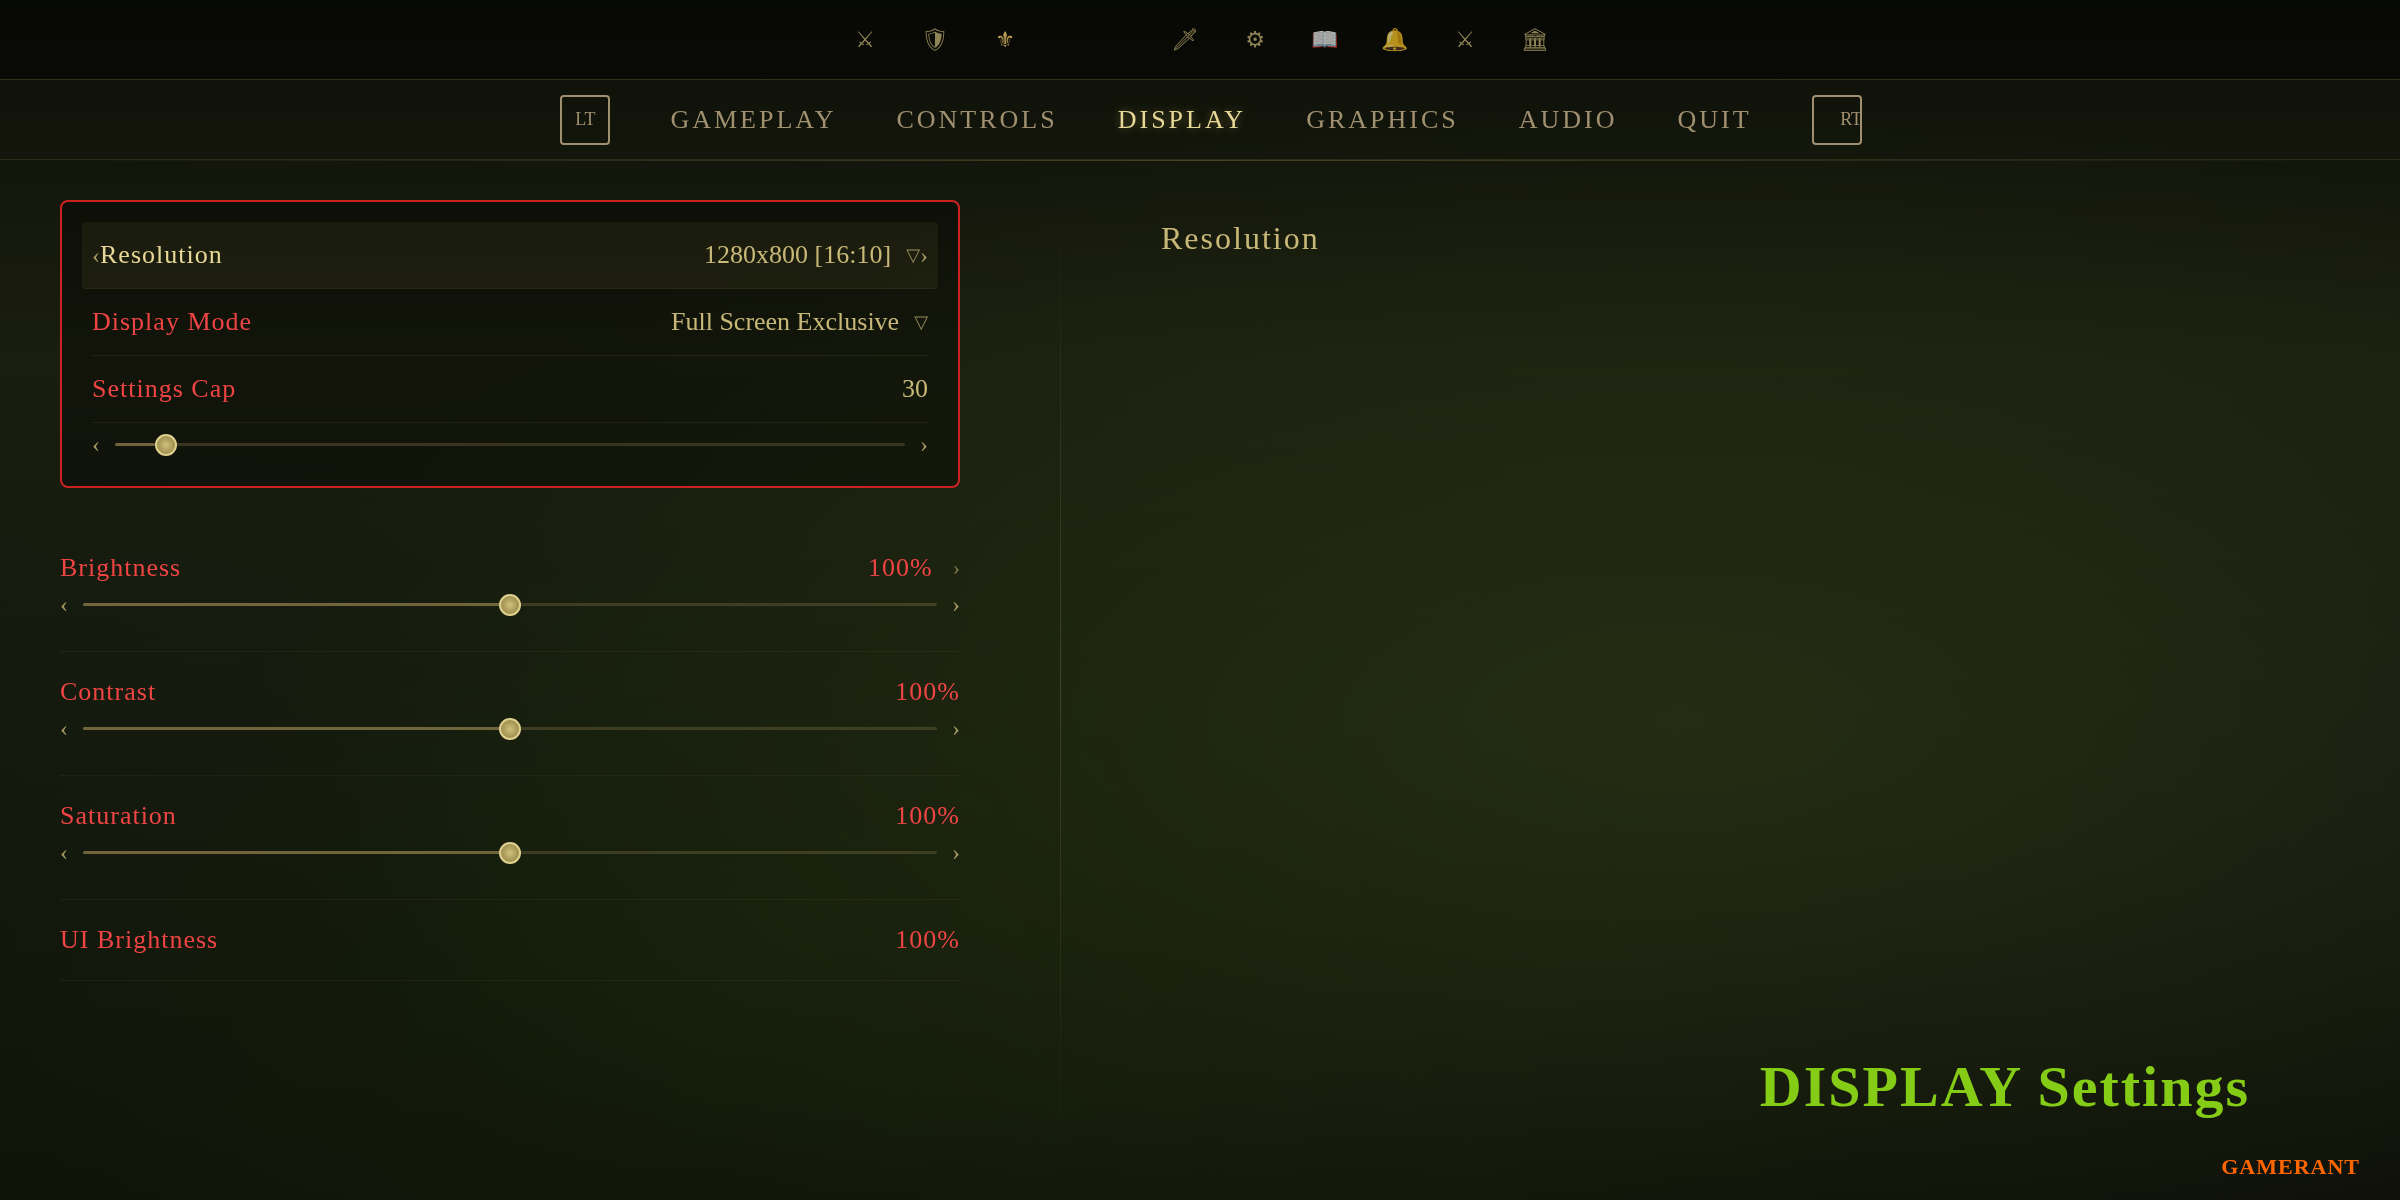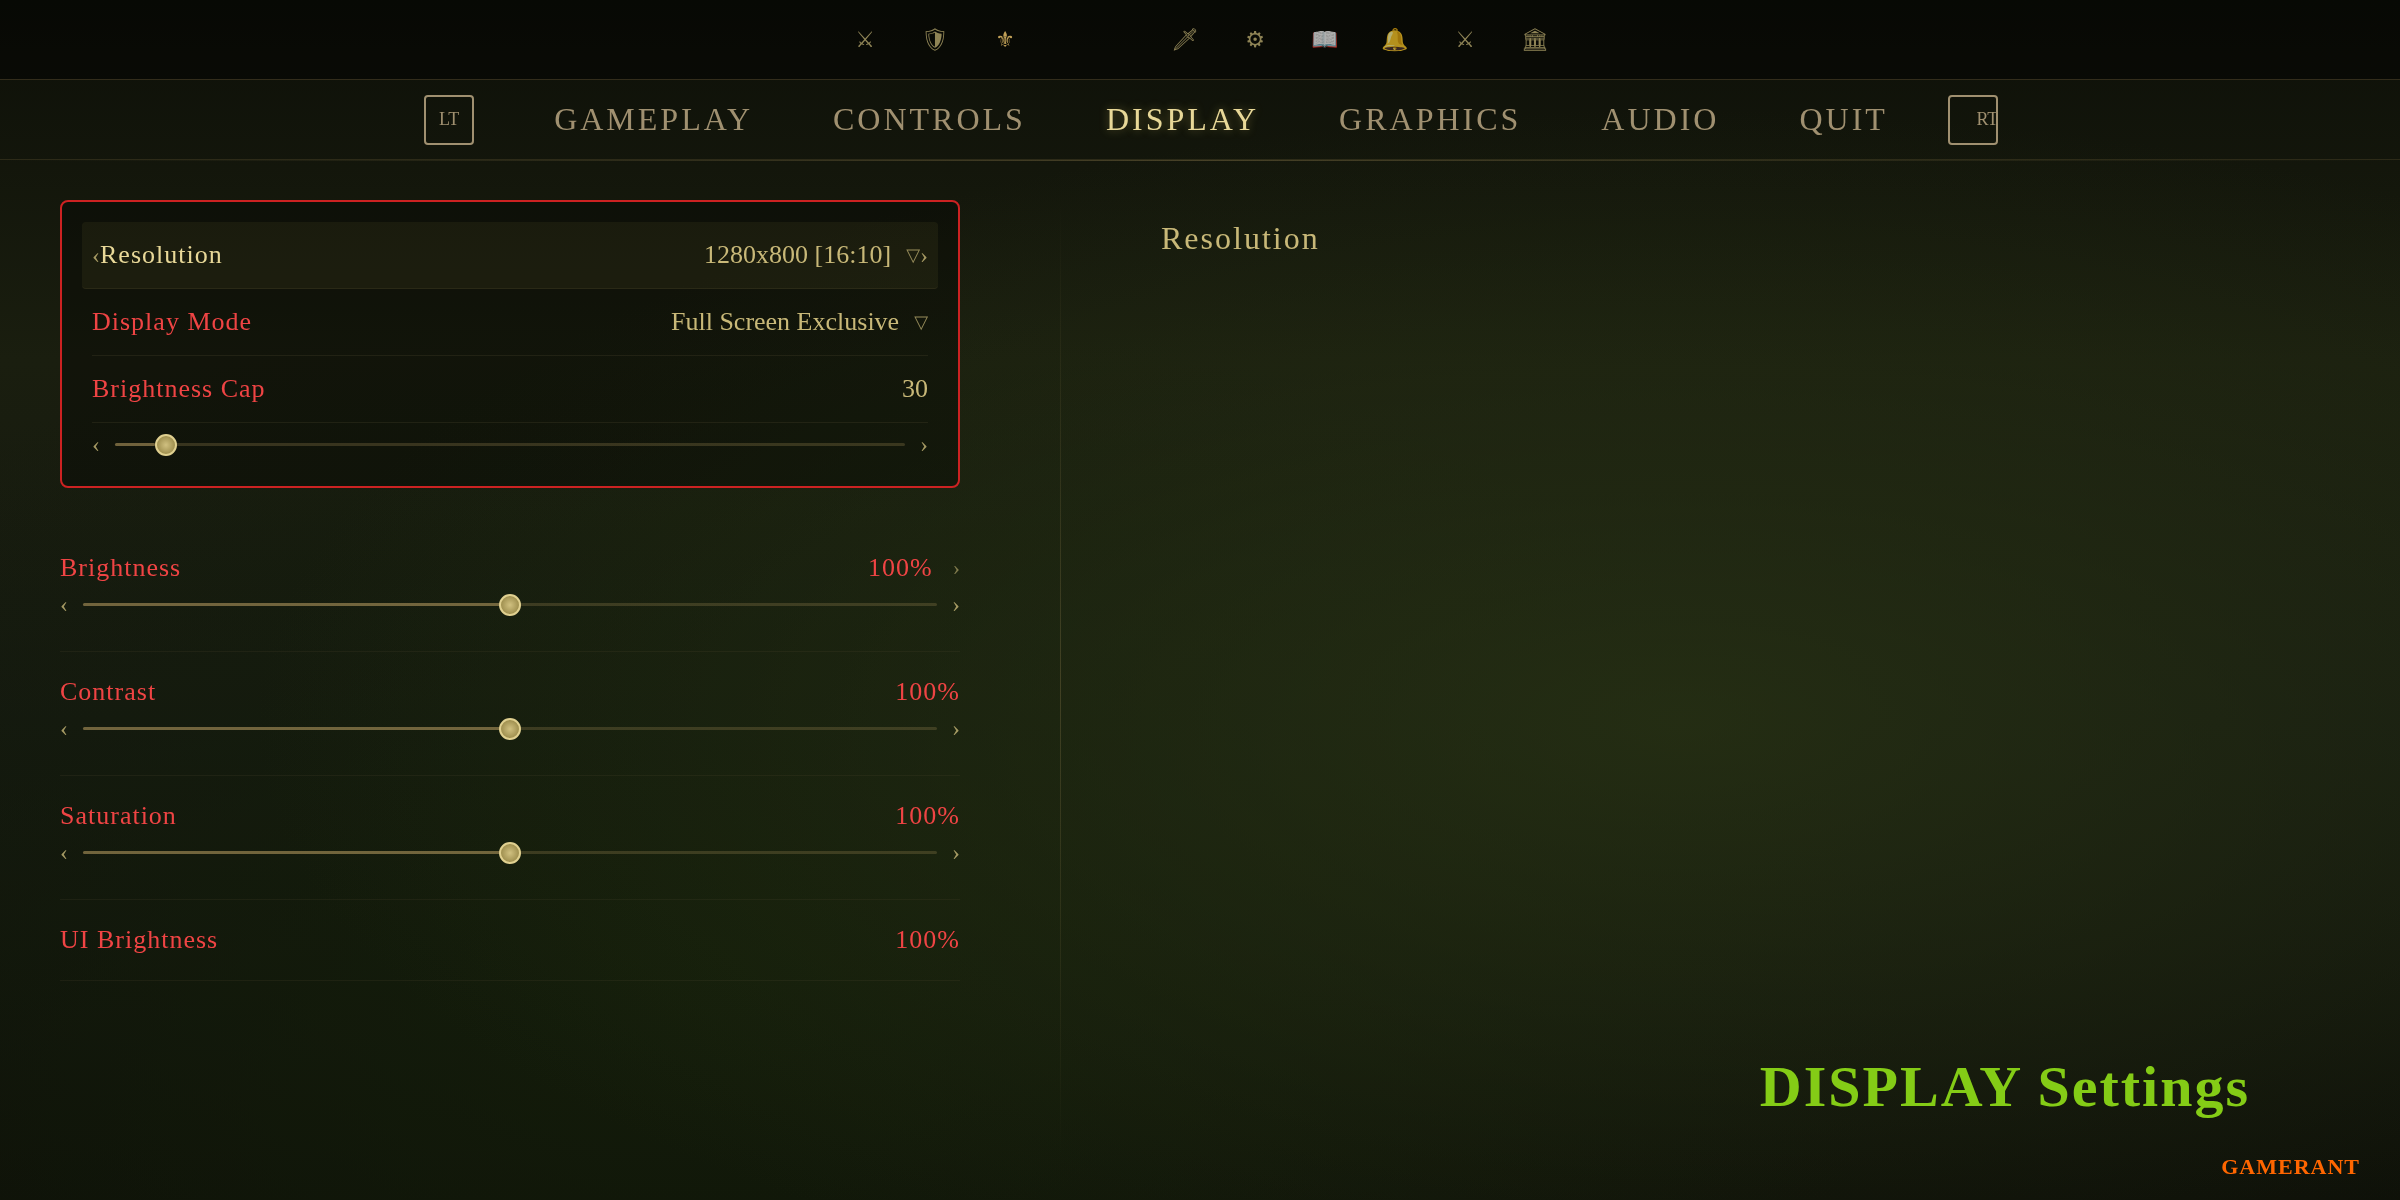--- a/index.html
+++ b/index.html
@@ -63,27 +63,26 @@
       height: 80px;
       display: flex;
       align-items: center;
       justify-content: center;
       gap: 60px;
       border-bottom: 1px solid rgba(150,130,80,0.2);
     }
 
     .nav-item {
       font-family: 'Georgia', serif;
-      font-size: 32px;
+      font-size: 26px;
       letter-spacing: 3px;
       color: #a09070;
       cursor: pointer;
       text-transform: uppercase;
       font-weight: normal;
-      margin-left: 20px;
     }
 
     .nav-item.active {
       color: #e8d898;
       text-shadow: 0 0 10px rgba(220,200,100,0.4);
     }
 
     .nav-icon {
       width: 50px;
       height: 50px;
@@ -354,21 +353,21 @@
         <span class="setting-label">Display Mode</span>
         <span style="flex:1"></span>
         <div class="setting-value">
           <span>Full Screen Exclusive</span>
           <span class="dropdown-arrow">▽</span>
         </div>
       </div>
 
 
       <div class="setting-row">
-        <span class="setting-label">Brightness Cap</span>
+        <span class="setting-label">Settings Cap</span>
         <span style="flex:1"></span>
         <div class="setting-value">
           <span>30</span>
         </div>
       </div>
 
       <div class="slider-container">
         <span class="arrow-left">‹</span>
         <div class="slider-track">
           <div class="slider-track-filled" style="width: 5%;"></div>

